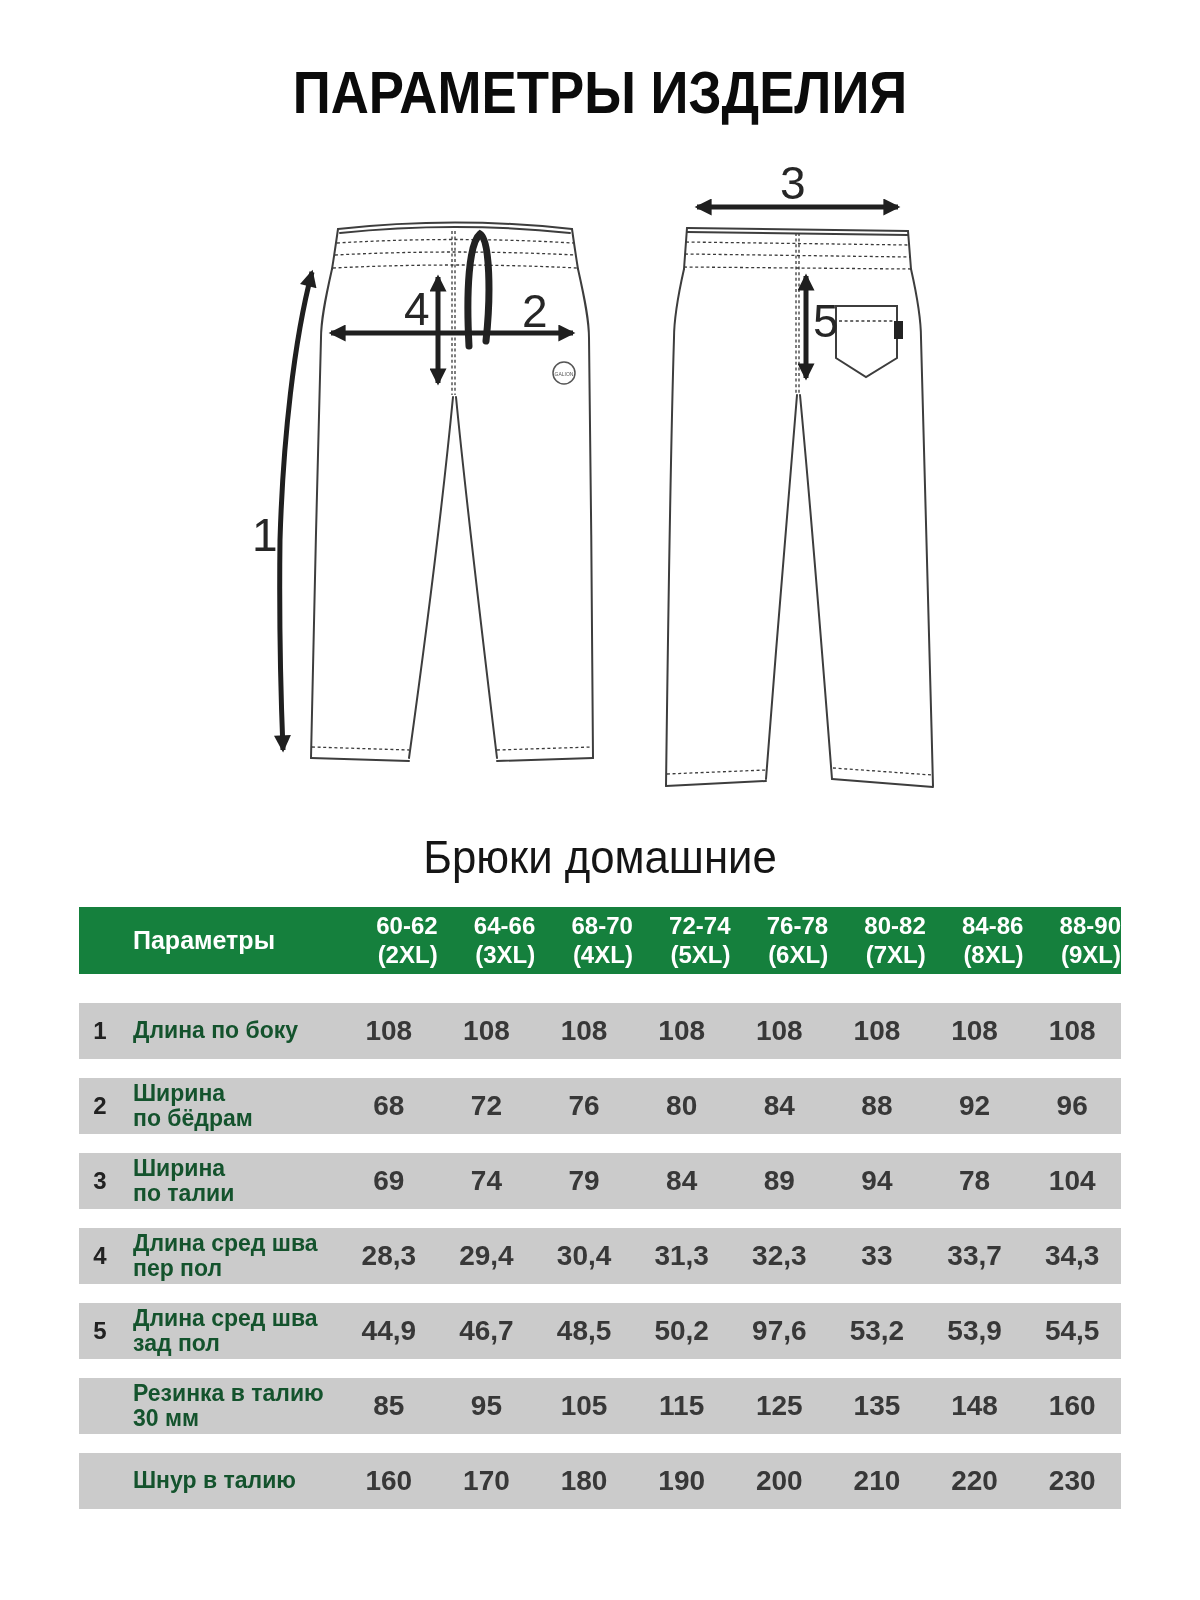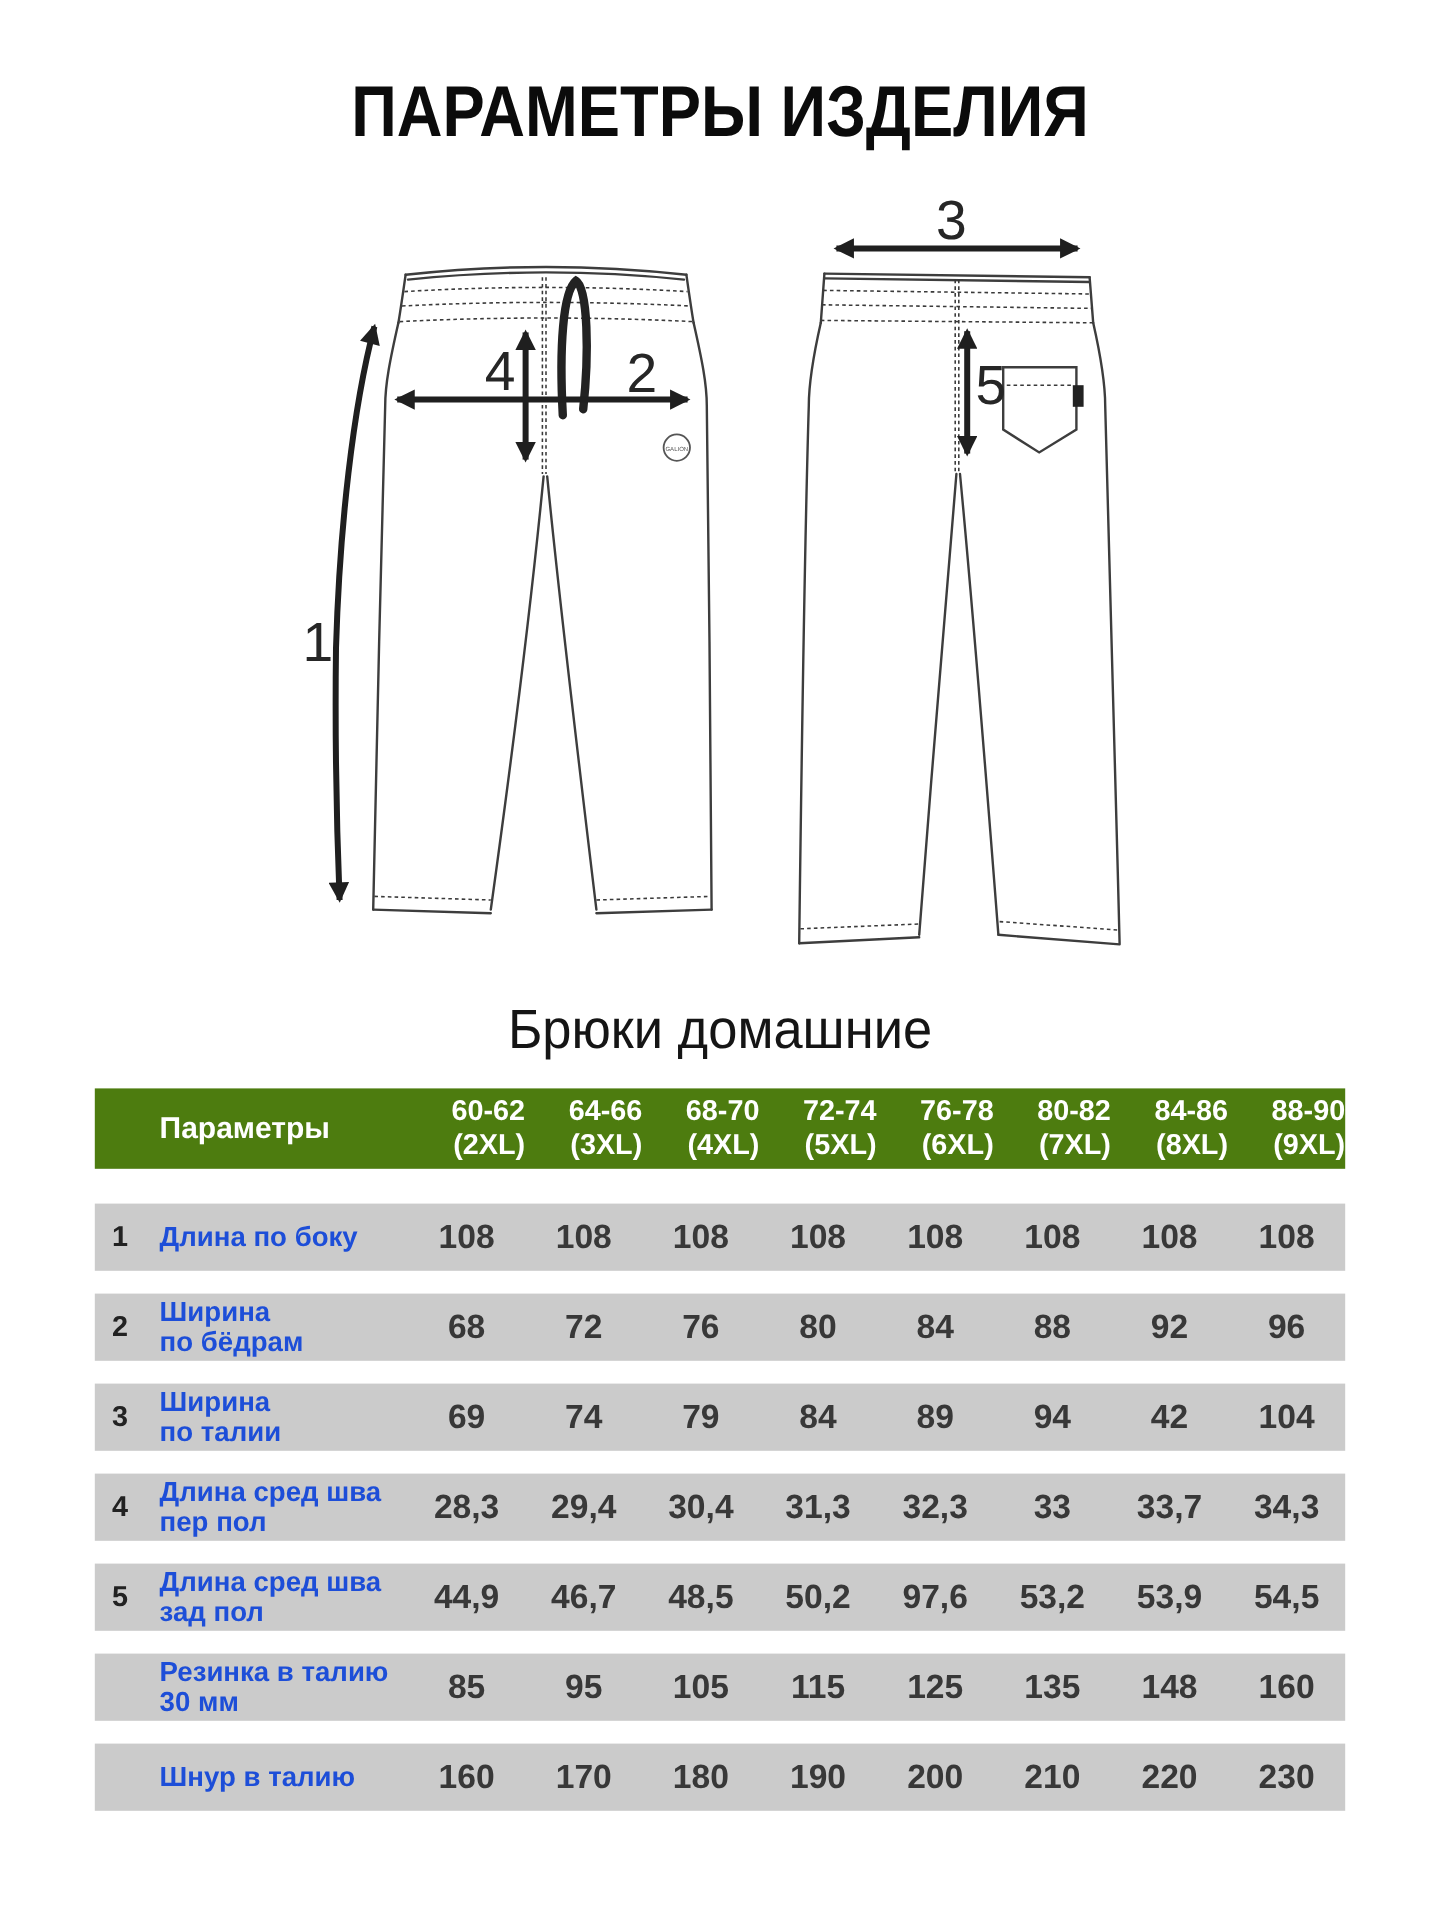--- a/index.html
+++ b/index.html
@@ -12,28 +12,28 @@
   #product-name{left:0;top:830px;width:1200px;text-align:center;font-size:46px;font-weight:400;
     color:#151515;transform:scaleX(0.95);transform-origin:50% 50%;white-space:nowrap;}
 
   #diagram-svg{left:0;top:0;width:1200px;height:830px;}
 
   .dim-label{position:absolute;font-size:46px;font-weight:400;color:#262626;line-height:1;}
 
   
   #size-table{left:79px;top:907px;width:1042px;}
   .t-head{display:grid;grid-template-columns:42px 219px repeat(8,1fr);height:67px;
-    background:#4d7c0f;color:#ffffff;align-items:center;}
+    background:#15803d;color:#ffffff;align-items:center;}
   .t-row{display:grid;grid-template-columns:42px 219px repeat(8,1fr);height:56px;
     background:#cbcbcb;align-items:center;margin-top:19px;}
   .t-row.first{margin-top:29px;}
   .h-param{grid-column:2;font-size:25px;font-weight:700;padding-left:12px;}
   .h-size{text-align:right;font-size:24px;font-weight:700;white-space:pre-line;line-height:1.18;}
   .r-num{text-align:center;font-size:24px;font-weight:700;color:#222;}
-  .r-label{font-size:23px;font-weight:700;color:#1d4ed8;padding-left:12px;
+  .r-label{font-size:23px;font-weight:700;color:#14532d;padding-left:12px;
     white-space:pre-line;line-height:1.1;}
   .r-val{text-align:center;font-size:28px;font-weight:700;color:#383838;}
 
   #footnote{left:0;top:1530px;width:1200px;text-align:center;font-size:21px;font-weight:400;color:#111;}
 
   .outline{fill:none;stroke:#3d3d3d;stroke-width:2;stroke-linecap:round;}
   .stitch{fill:none;stroke:#3a3a3a;stroke-width:1.3;stroke-dasharray:3 2.6;}
   .arrow{fill:none;stroke:#1f1f1f;stroke-width:5;}
   .cord{fill:none;stroke:#222;stroke-width:7;stroke-linecap:round;}
 </style>
@@ -169,21 +169,21 @@
     <div class="t-row">
       <div class="r-num">3</div>
       <div class="r-label">Ширина
 по талии</div>
       <div class="r-val">69</div>
       <div class="r-val">74</div>
       <div class="r-val">79</div>
       <div class="r-val">84</div>
       <div class="r-val">89</div>
       <div class="r-val">94</div>
-      <div class="r-val">42</div>
+      <div class="r-val">78</div>
       <div class="r-val">104</div>
     </div>
 
     <div class="t-row">
       <div class="r-num">4</div>
       <div class="r-label">Длина сред  шва
 пер пол</div>
       <div class="r-val">28,3</div>
       <div class="r-val">29,4</div>
       <div class="r-val">30,4</div>

